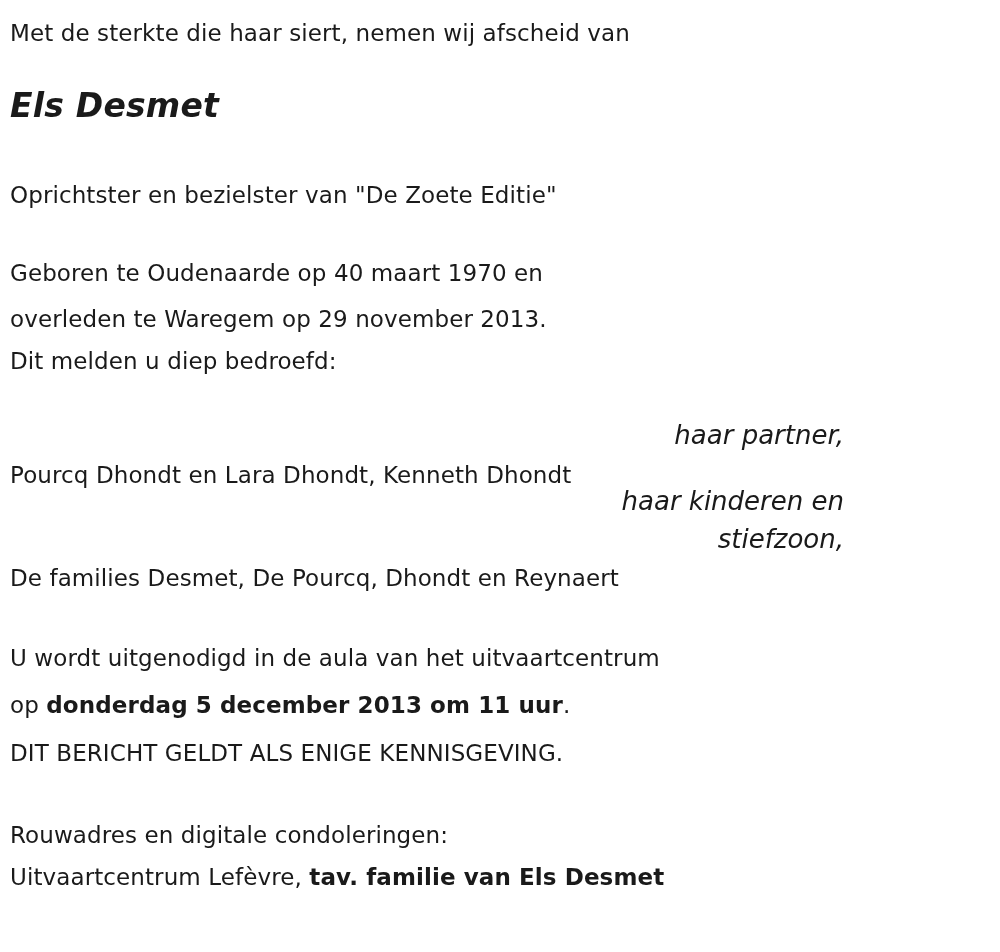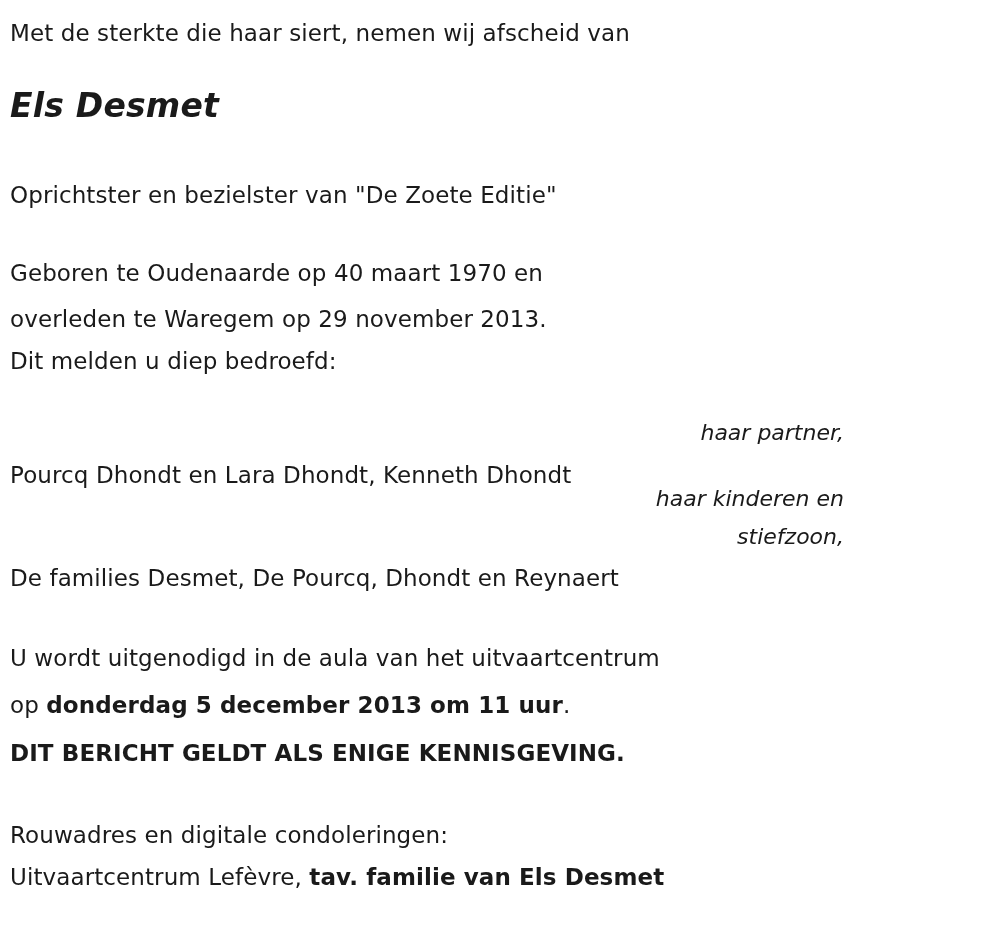--- a/index.html
+++ b/index.html
@@ -31,26 +31,26 @@
   .left { left: 10px; }
   .name {
     font-size: 33px;
     font-weight: bold;
     letter-spacing: 0.2px;
   }
   .rolelabel {
     position: absolute;
     right: 8px;
     font-style: italic;
-    font-size: 22px;
+    font-size: 26px;
     white-space: nowrap;
     text-align: right;
   }
   .bold { font-weight: bold; }
-  .strongline { font-weight: bold; }
+  .strongline { font-weight: normal; }
 </style>
 </head>
 <body>
 
 <div class="page">
 
   <div class="line left" style="top: 20px;">Met de sterkte die haar siert, nemen wij afscheid van</div>
 
   <div class="line left name" style="top: 86px; font-style: italic;">Els Desmet</div>
 

